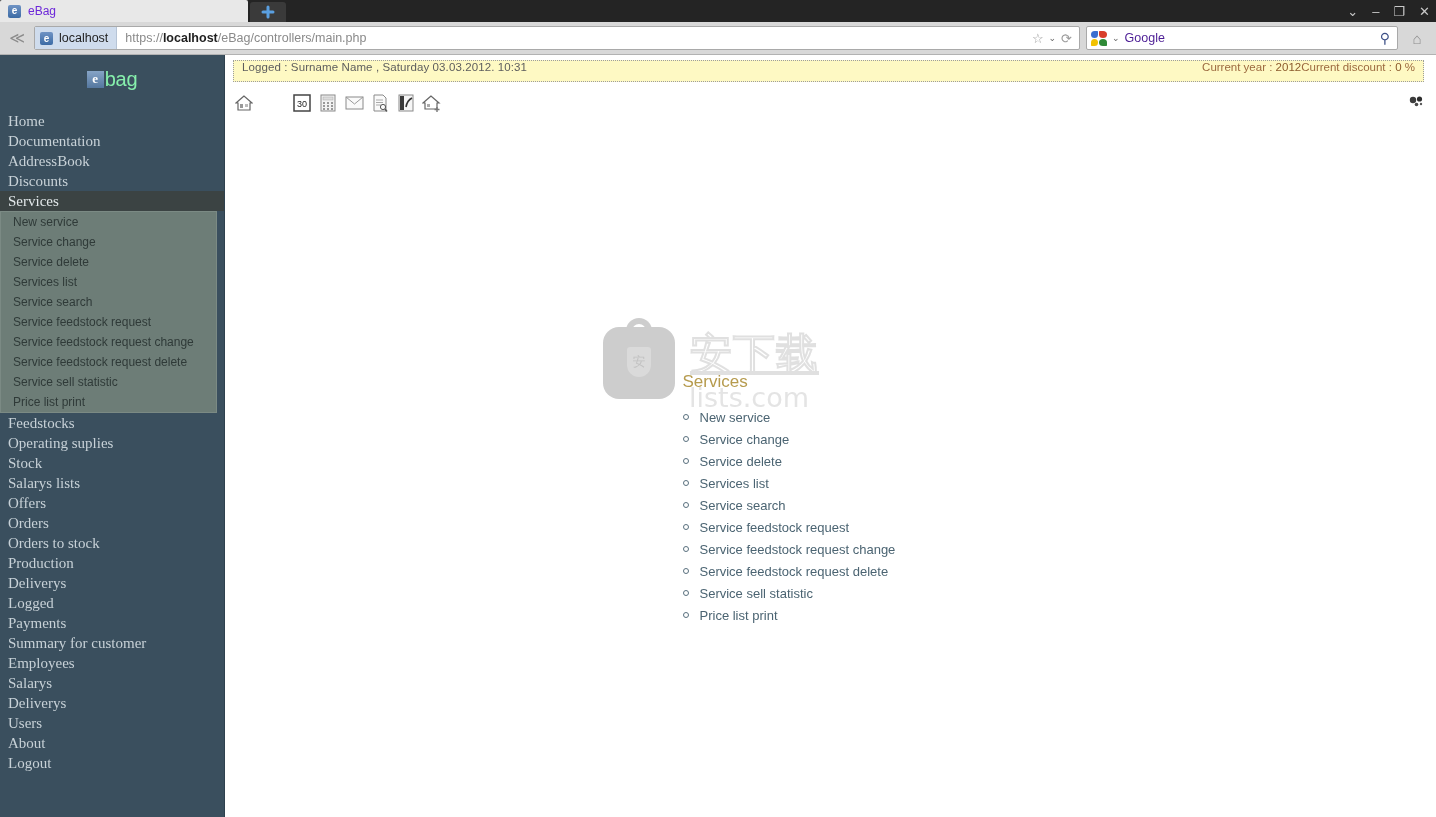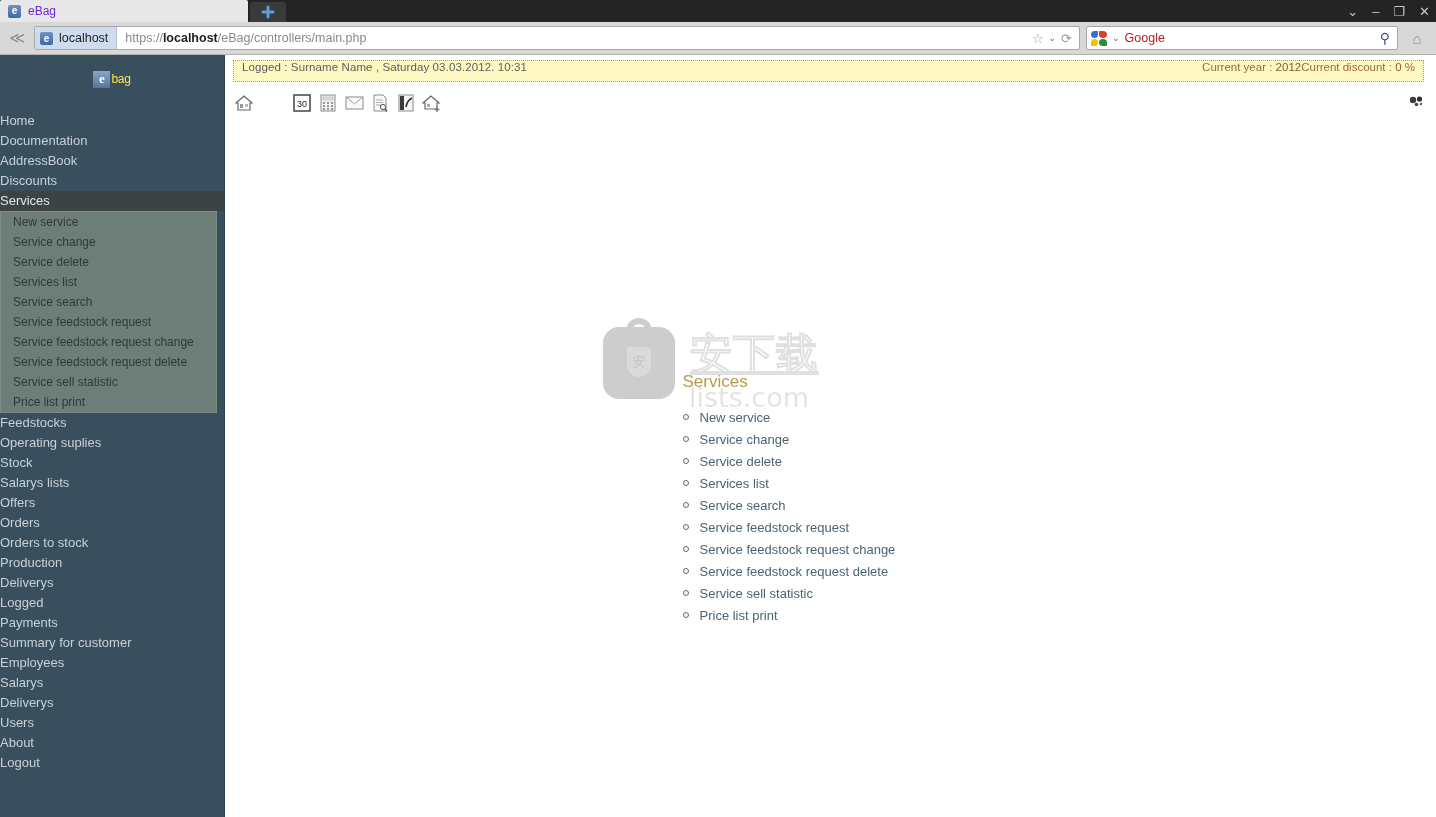--- a/index.html
+++ b/index.html
@@ -94,21 +94,21 @@
   }
   .g-logo {
     width: 16px; height: 15px; position: relative; flex: none;
   }
   .g-logo i { position: absolute; display: block; }
   .g-q1 { left:0; top:0; width:7px; height:7px; background:#3b6fd0; border-radius:50% 10% 50% 50%; }
   .g-q2 { right:0; top:0; width:8px; height:7px; background:#d93f2b; border-radius:10% 50% 50% 50%; }
   .g-q3 { left:0; bottom:0; width:7px; height:7px; background:#f2c200; border-radius:50% 50% 50% 10%; }
   .g-q4 { right:0; bottom:0; width:8px; height:7px; background:#2f8a37; border-radius:50% 50% 10% 50%; }
   .caret { font-size: 9px; color: #666; }
-  #search-input-text { flex: 1; font-size: 12.5px; color: #b91c1c; }
+  #search-input-text { flex: 1; font-size: 12.5px; color: #4c1d95; }
   .search-mag { color: #3c4f86; font-size: 14px; padding-right: 3px; }
   .home-btn { width: 26px; color: #8d8d8d; font-size: 15px; text-align: center; }
 
   
   #app { display: flex; width: 1436px; height: 762px; }
 
   
   #sidebar {
     width: 225px; flex: none; height: 762px;
     background: #3a4f5e; position: relative;
@@ -118,27 +118,28 @@
     height: 36px; display: flex; align-items: center; justify-content: center;
     gap: 1px; padding-top: 12px;
   }
   .logo-e {
     width: 17px; height: 17px;
     background: linear-gradient(#86a4c6, #54779f);
     color: #fff; font-size: 13px; font-weight: bold;
     display: flex; align-items: center; justify-content: center;
     font-family: "Liberation Serif", serif;
   }
-  .logo-bag { font-size: 12px; color: #fde047; letter-spacing: -0.3px; }
+  .logo-bag { font-size: 20px; color: #86efac; letter-spacing: -0.3px; }
 
   #menu { margin-top: 20px; }
   .menu-item {
     height: 20px; line-height: 20px;
-    font-size: 13px; color: #c7d1d7;
+    padding-left: 8px; font-size: 15px; color: #c7d1d7;
     white-space: nowrap;
+    font-family: Liberation Serif, serif;
   }
   .menu-item.active {
     background: #3b4343; color: #e2e8ea;
   }
   #submenu {
     background: #6d7d77; border: 1px solid #7b8a84;
     margin: 0 8px 0 0; width: 217px;
   }
   .submenu-item {
     height: 20px; line-height: 20px;

